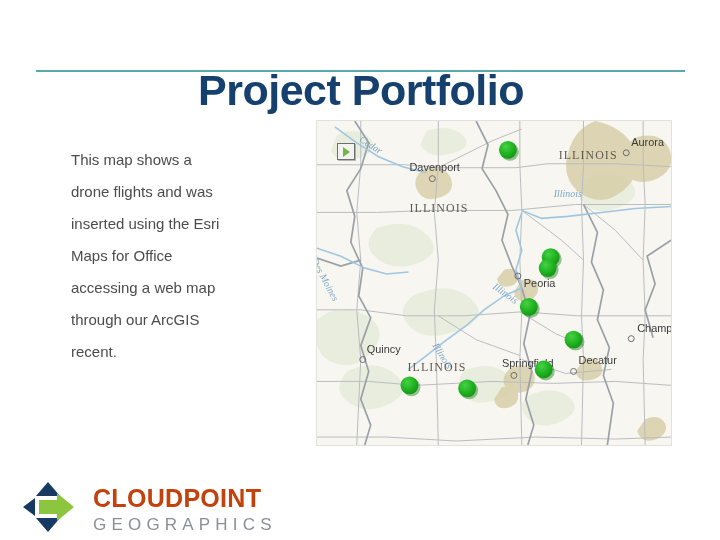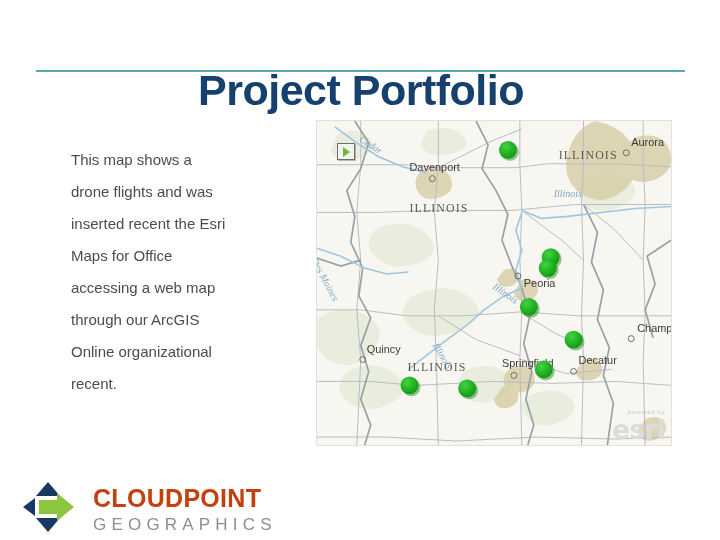--- a/index.html
+++ b/index.html
@@ -189,25 +189,24 @@
 <body>
 
 <div id="slide">
 
   <div id="slide-title">Project Portfolio</div>
   <div id="title-rule"></div>
 
   <div id="body-text">
     <p>This map shows a</p>
     <p>drone flights and was</p>
-    <p>inserted recent the Esri</p>
+    <p>inserted using the Esri</p>
     <p>Maps for Office</p>
     <p>accessing a web map</p>
     <p>through our ArcGIS</p>
-    <p>Online organizational</p>
     <p>recent.</p>
   </div>
 
   <div id="map-frame">
     <div id="map-canvas">
       <svg viewBox="0 0 356 326" preserveAspectRatio="none">
         <defs>
           <radialGradient id="mkg" cx="38%" cy="32%" r="72%">
             <stop offset="0%" stop-color="#46d246"></stop>
             <stop offset="55%" stop-color="#22b422"></stop>
@@ -348,24 +347,20 @@
               <circle cx="151" cy="269" r="9" fill="url(#mkg)"></circle>
             </g>
         </g>
       </svg>
     </div>
 
     <div id="map-expand-button">
       <span class="tri"></span>
     </div>
 
-    <div id="esri-logo">
-      <span id="esri-powered">powered by</span>
-      <span id="esri-wordmark">esri</span>
-    </div>
   </div>
 
   <div id="footer-logo">
     <div id="logo-mark">
       <svg viewBox="0 0 56 54" width="56" height="54">
         <polygon points="27,2 39,16 15,16" fill="#173a63"></polygon>
         <polygon points="27,52 39,38 15,38" fill="#173a63"></polygon>
         <polygon points="2,27 14,18 14,36" fill="#173a63"></polygon>
         <path d="M18 20 L36 20 L36 13 L53 27 L36 41 L36 34 L18 34 Z" fill="#8cc63e"></path>
       </svg>

